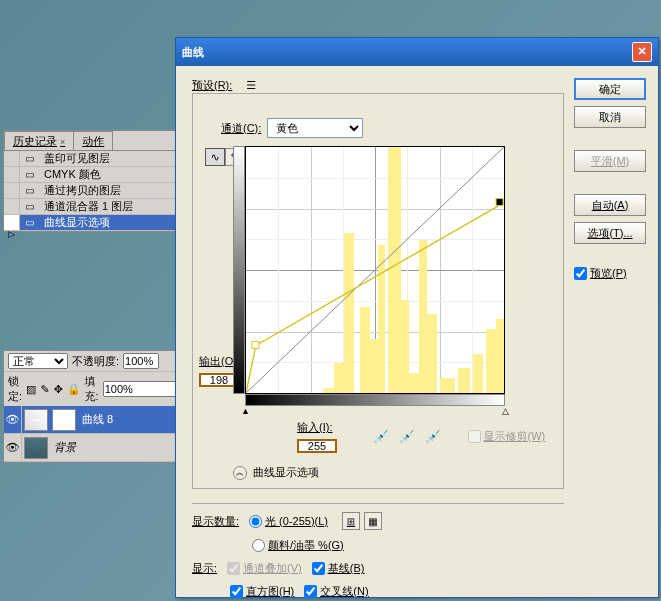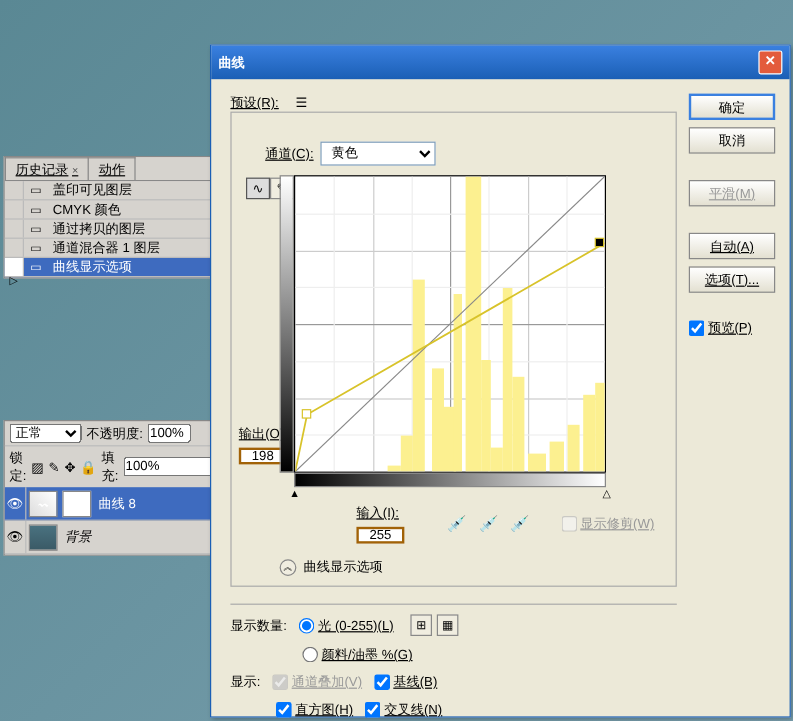--- a/index.html
+++ b/index.html
@@ -67,21 +67,21 @@
 .x-grad { position: absolute; left: 0; bottom: -12px; width: 260px; height: 12px; background: linear-gradient(to right, #000, #fff); border: 1px solid #888; }
 .slider-tri { position: absolute; font-size: 9px; color: #000; }
 
 .io-wrap { display: flex; align-items: center; gap: 6px; margin-top: 10px; }
 .io-col { display: flex; flex-direction: column; gap: 4px; margin-left: 4px; }
 .io-box { width: 40px; height: 14px; border: 2px solid #a16207; text-align: center; background: #fff; }
 .droppers { display: flex; gap: 10px; margin-left: 30px; }
 .dropper { font-size: 13px; cursor: pointer; }
 
 .disp-opts { margin-top: 14px; border-top: 1px solid #aaa; padding-top: 8px; }
-.disp-opts .row2 { display: flex; align-items: center; margin-bottom: 8px; flex-wrap: wrap; }
+.disp-opts .row2 { display: flex; align-items: center; margin-bottom: 8px; flex-wrap: wrap; text-decoration: underline; }
 .disp-opts label { margin-right: 10px; }
 .radio-lbl, .check-lbl { margin-right: 14px; display: inline-flex; align-items: center; gap: 3px; }
 .grid-btn { width: 18px; height: 18px; border: 1px solid #888; background: #f0ede0; display: inline-flex; align-items: center; justify-content: center; margin-left: 4px; font-size: 10px; cursor: pointer; }
 .chevron { width: 14px; height: 14px; border: 1px solid #888; border-radius: 50%; display: inline-flex; align-items: center; justify-content: center; margin-right: 6px; font-size: 8px; background: #f0ede0; }
 
 .btn { height: 22px; width: 72px; border: 1px solid #888; background: linear-gradient(#fff, #e3e0d1); cursor: pointer; }
 .btn.default { border: 2px solid #3a80e0; }
 .btn.disabled { color: #999; }
 .check-lbl input, .radio-lbl input { margin: 0; }
 .check-lbl.disabled { color: #999; }

